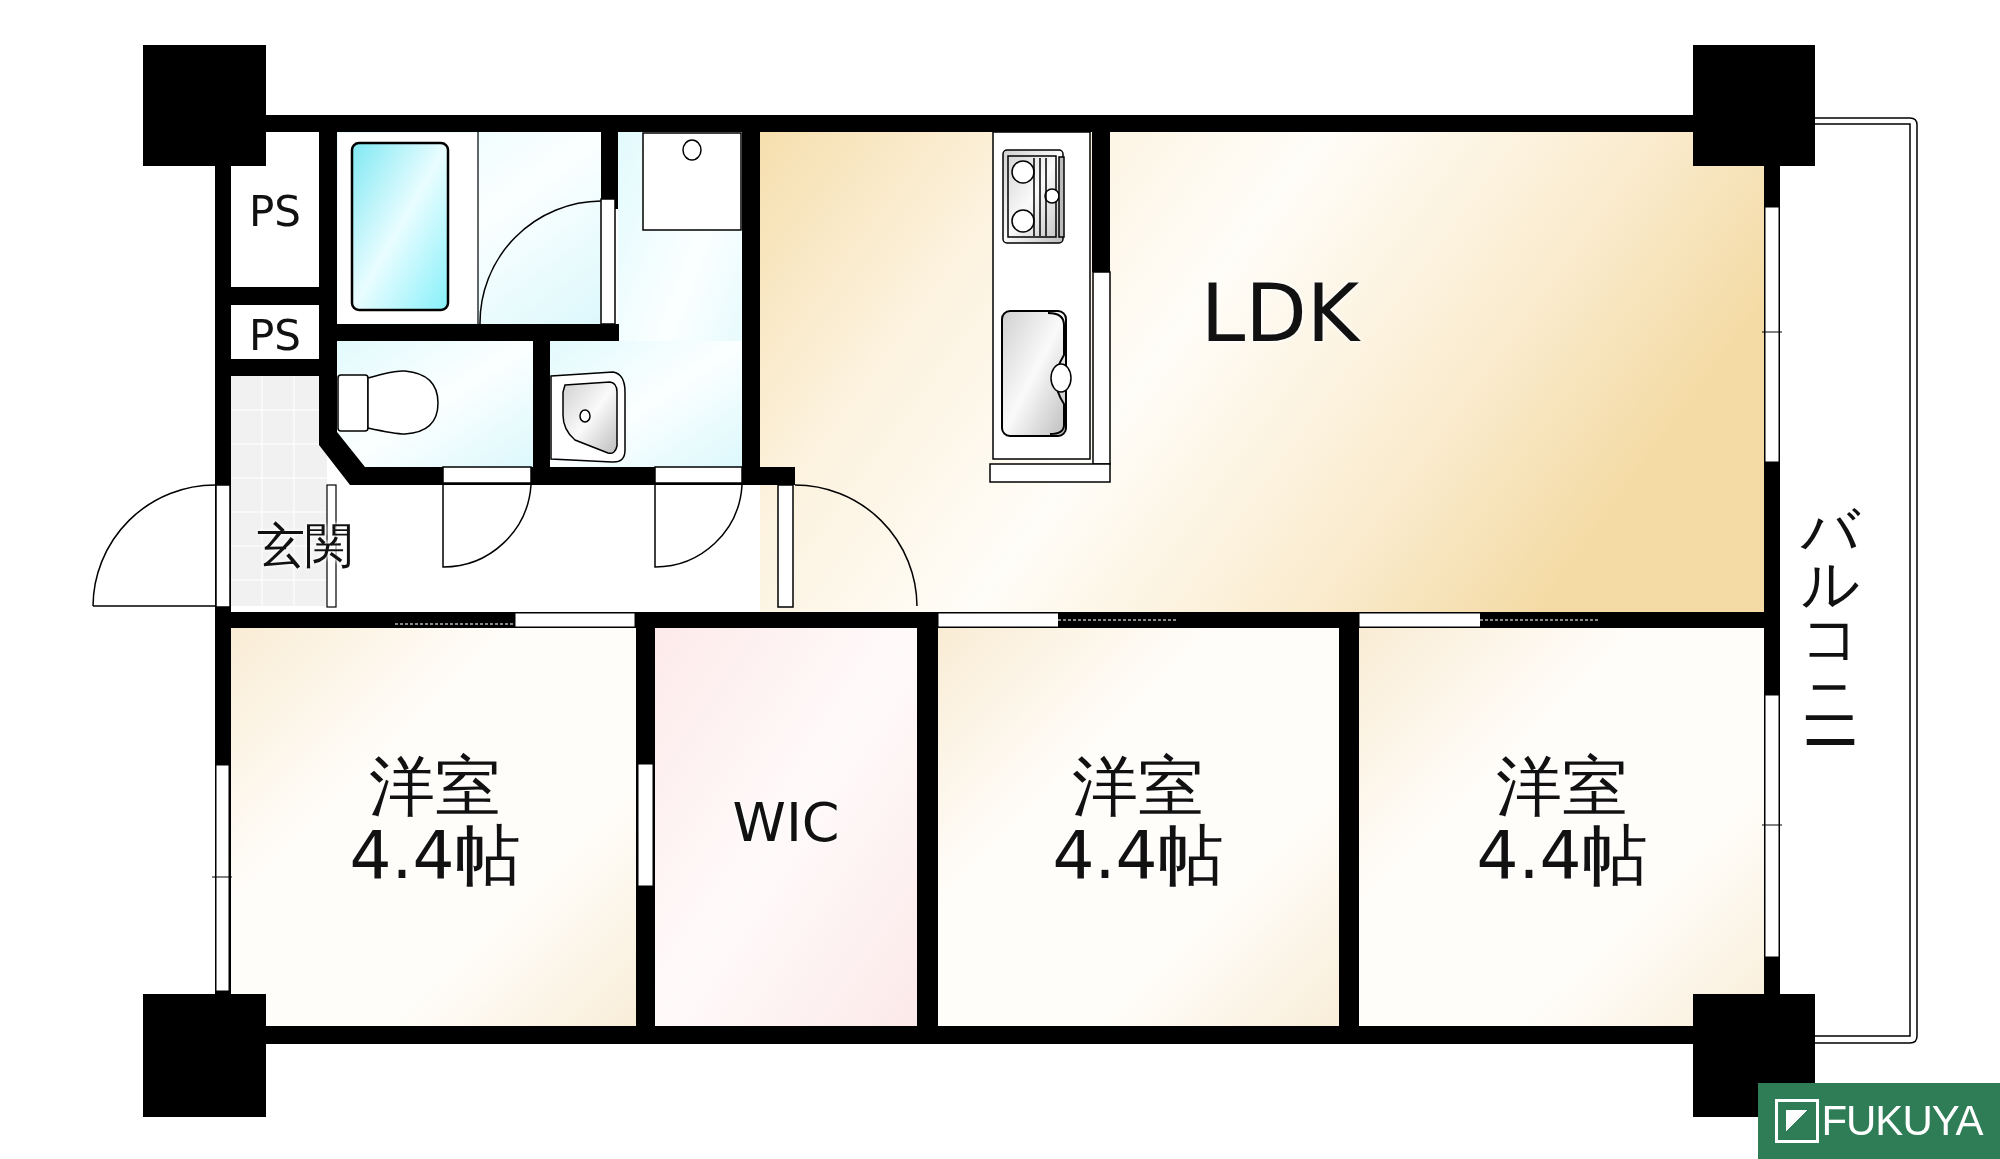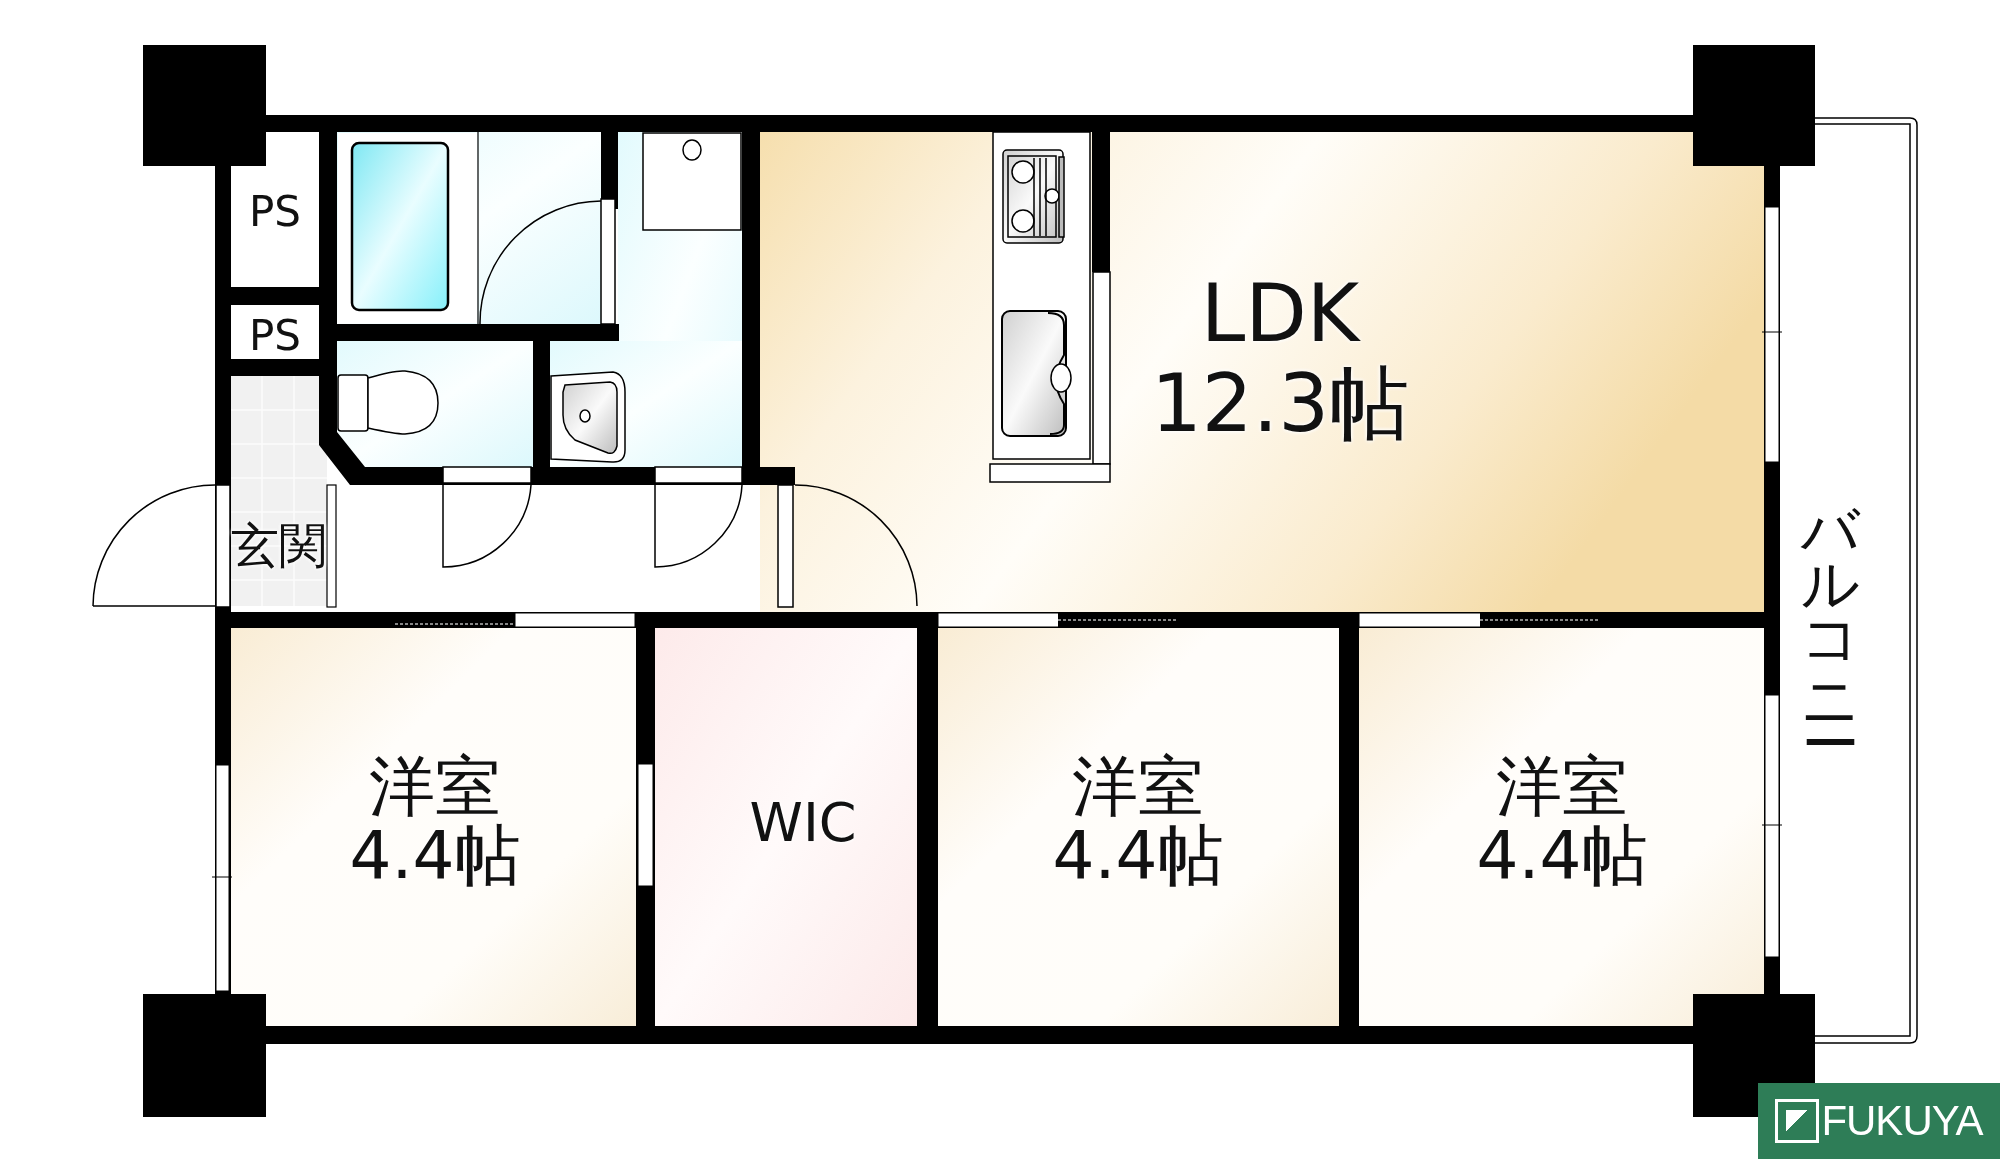--- a/index.html
+++ b/index.html
@@ -4,23 +4,23 @@
 <style>
   html,body{margin:0;padding:0;background:#ffffff;}
   body{width:2000px;height:1159px;position:relative;overflow:hidden;font-family:"Liberation Sans","DejaVu Sans",sans-serif;}
   .plan{position:absolute;left:0;top:0;width:2000px;height:1159px;}
   .label{position:absolute;color:#111;text-align:center;line-height:1.05;font-family:"DejaVu Sans","Liberation Sans",sans-serif;text-shadow:0 0 4px #fff,0 0 4px #fff;}
   .label .l1,.label .l2{display:block;}
   .ldk-label{left:1120px;top:272px;width:320px;font-size:80px;}
   .ldk-label .l2{font-size:80px;margin-top:6px;}
   .bed-label{width:260px;font-size:66px;}
   .bed-label .l2{margin-top:0;}
-  .wic-label{left:655px;top:795px;width:262px;font-size:54px;padding-left:17px;}
+  .wic-label{left:655px;top:795px;width:262px;font-size:54px;}
   .ps-label{font-size:42px;width:70px;}
-  .genkan-label{left:224px;top:520px;width:110px;font-size:48px;}
+  .genkan-label{left:250px;top:520px;width:110px;font-size:48px;}
   .balcony-label{position:absolute;left:1820px;top:465px;width:50px;font-size:58px;writing-mode:vertical-rl;text-orientation:upright;letter-spacing:-4px;color:#111;font-family:"DejaVu Sans",sans-serif;}
   .logo{position:absolute;left:1758px;top:1083px;width:242px;height:76px;background:#2e7d57;display:flex;align-items:center;justify-content:center;gap:2px;}
   .logo .mark{width:44px;height:44px;border:3px solid #fff;box-sizing:border-box;position:relative;}
   .logo .mark:after{content:"";position:absolute;left:8px;top:8px;width:22px;height:22px;background:linear-gradient(135deg,#fff 50%,transparent 50%);}
   .logo .name{color:#fff;font-size:42px;font-family:"Liberation Sans",sans-serif;letter-spacing:-1px;}
 </style>
 </head>
 <body>
 
 <div class="plan">
@@ -235,21 +235,20 @@
 </div>
 <div class="label ps-label" style="left:240px;top:314px;">
   <span>PS</span>
 </div>
 <div class="label genkan-label">
   <span>玄関</span>
 </div>
 
 <div class="label ldk-label">
   <span class="l1">LDK</span>
-  <span class="l2">12.3帖</span>
 </div>
 
 <div class="label bed-label" style="left:305px;top:752px;">
   <span class="l1">洋室</span>
   <span class="l2">4.4帖</span>
 </div>
 <div class="label wic-label">
   <span>WIC</span>
 </div>
 <div class="label bed-label" style="left:1008px;top:752px;">

